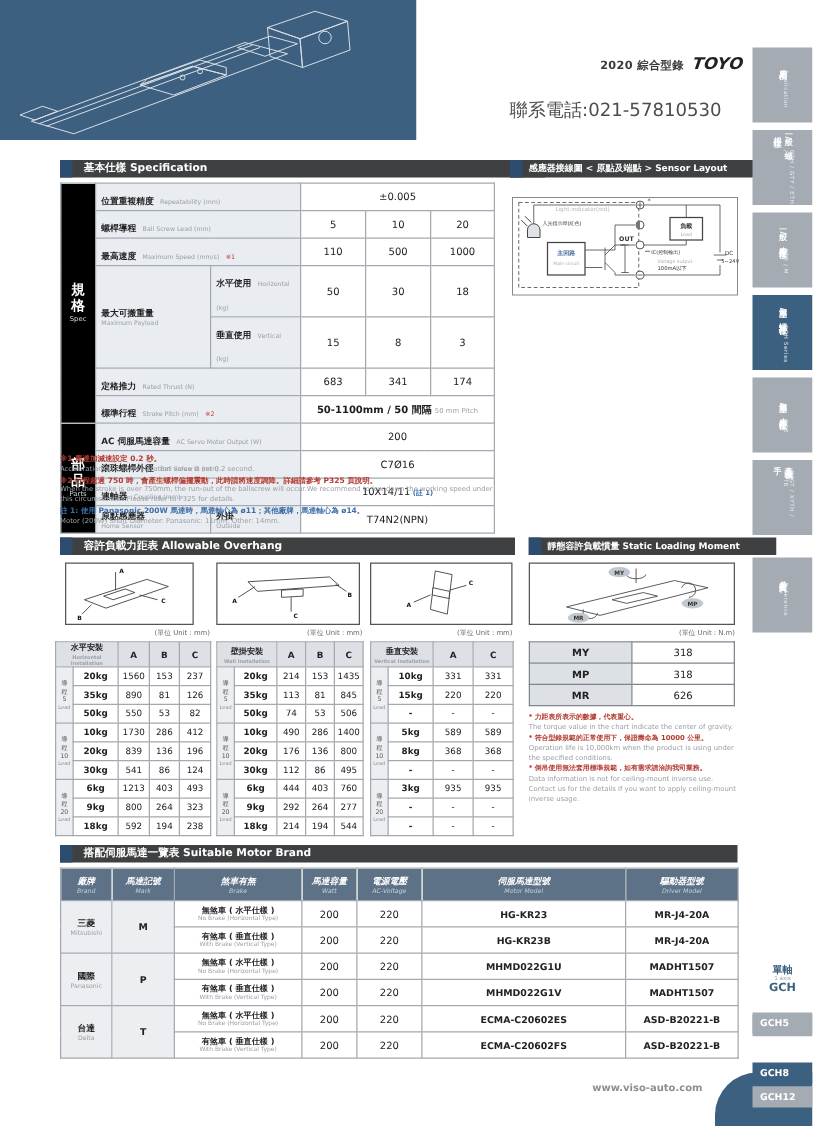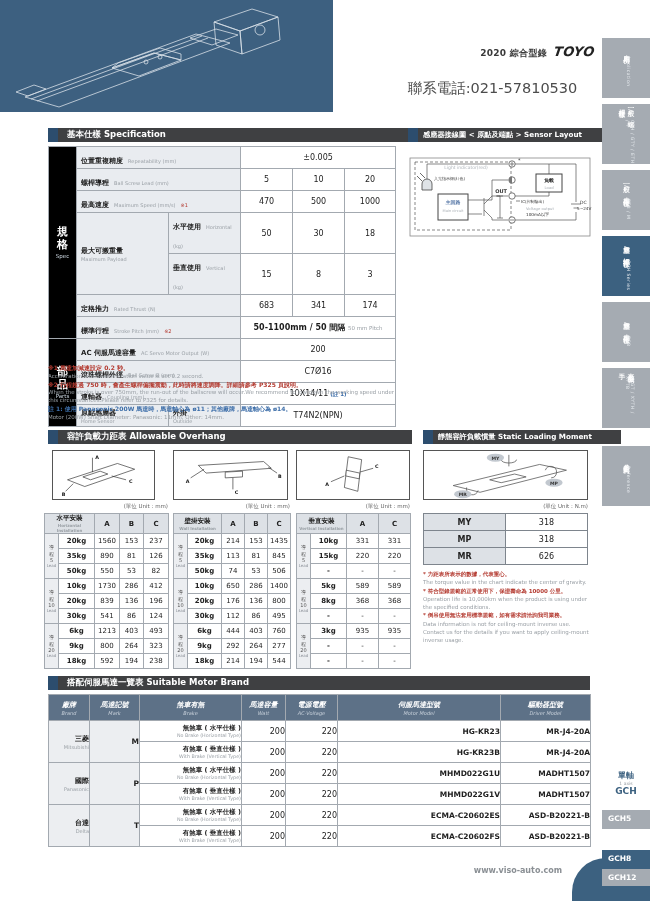--- a/index.html
+++ b/index.html
@@ -74,21 +74,21 @@
   .stv { text-align:center; font-size:8px; }
   .snotes { position:absolute; left:423px; top:570px; width:166px; }
   .nred { color:#b43b31; font-size:5.5px; font-weight:bold; line-height:1.5; }
   .ngray { color:#9aa0a6; font-size:5.5px; line-height:1.5; }
 
   
   .mt { left:48px; top:694px; width:542px; }
   .mt th { background:#5d7187; color:#fff; vertical-align:middle;font-style:italic; }
   .mz { font-size:7px; font-weight:bold; }
   .me { font-size:5px; color:#c7d0da; font-weight:normal; }
-  .mt td { text-align:right; vertical-align:middle; }
+  .mt td { text-align:center; vertical-align:middle; }
   .bcell { background:#eceef1; }
   .brz { font-size:7px; font-weight:bold; }
   .bre { font-size:5px; color:#9aa0a6; }
   .mark { font-size:7.5px; font-weight:bold; }
   .brk .z { font-size:6.5px; }
   .brk .e { font-size:4.8px; }
   .num { font-size:8px; }
   .model { font-size:7.5px; font-weight:bold; }
 
   
@@ -161,21 +161,21 @@
     <td class="val" colspan="3">±0.005</td>
   </tr>
   <tr>
     <td class="lbl" colspan="2"><span class="z">螺桿導程</span> <span class="e">Ball Screw Lead (mm)</span></td>
     <td class="val">5</td>
     <td class="val">10</td>
     <td class="val">20</td>
   </tr>
   <tr>
     <td class="lbl" colspan="2"><span class="z">最高速度</span> <span class="e">Maximum Speed (mm/s)</span> <span class="e red">※1</span></td>
-    <td class="val">470</td>
+    <td class="val">110</td>
     <td class="val">500</td>
     <td class="val">1000</td>
   </tr>
   <tr>
     <td class="lbl" rowspan="2">
           <div class="z">最大可搬重量</div>
           <div class="e">Maximum Payload</div>
         </td>
     <td class="lbl"><span class="z">水平使用</span> <span class="e">Horizontal (kg)</span></td>
     <td class="val">50</td>
@@ -478,21 +478,21 @@
         <td class="nv">53</td>
         <td class="nv">506</td>
       </tr>
   <tr>
         <td class="lead" rowspan="3">
           <div class="lz">導程</div>
           <div class="ln">10</div>
           <div class="le">Lead</div>
         </td>
     <td class="ld">10kg</td>
-        <td class="nv">650</td>
+        <td class="nv">490</td>
         <td class="nv">286</td>
         <td class="nv">1400</td>
       </tr>
   <tr>
         <td class="ld">20kg</td>
         <td class="nv">176</td>
         <td class="nv">136</td>
         <td class="nv">800</td>
       </tr>
   <tr>

